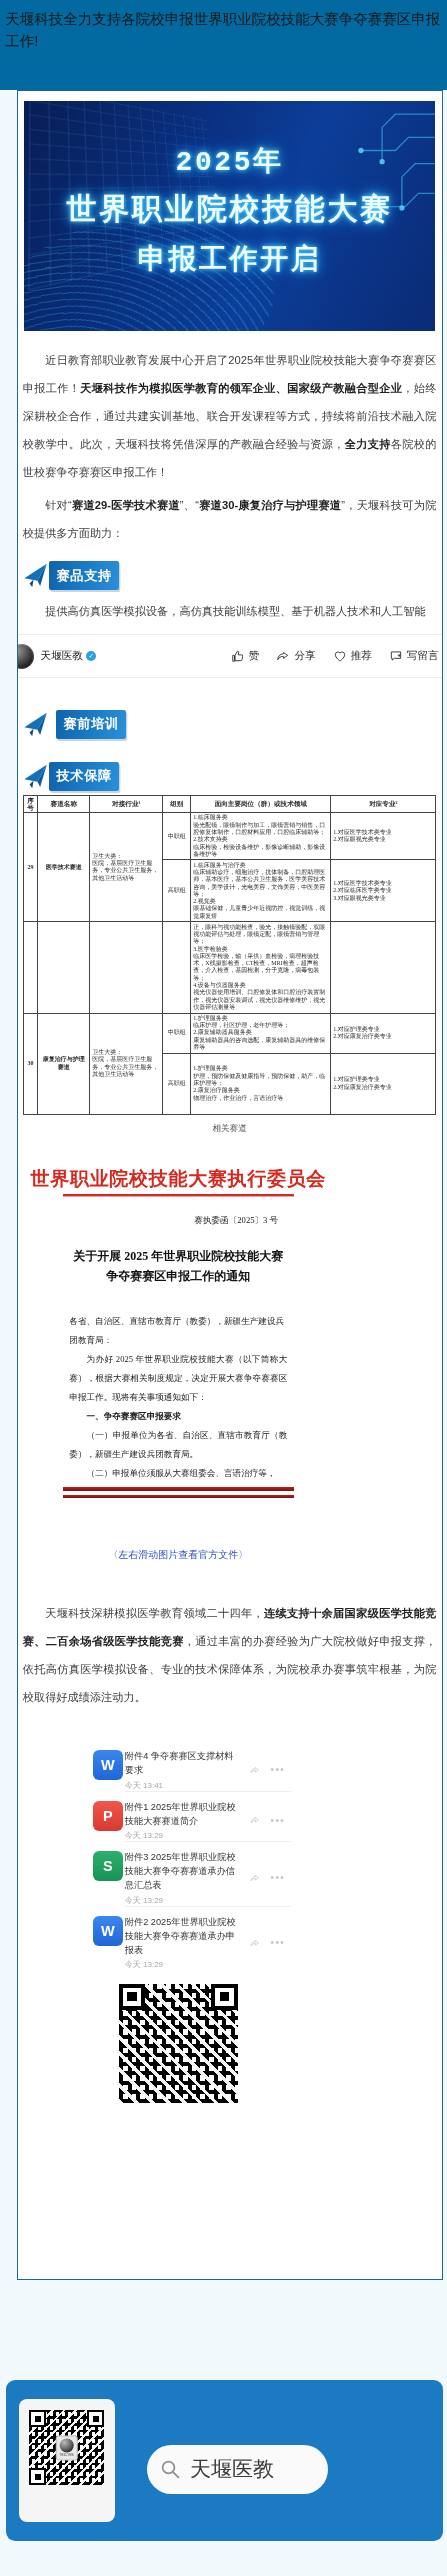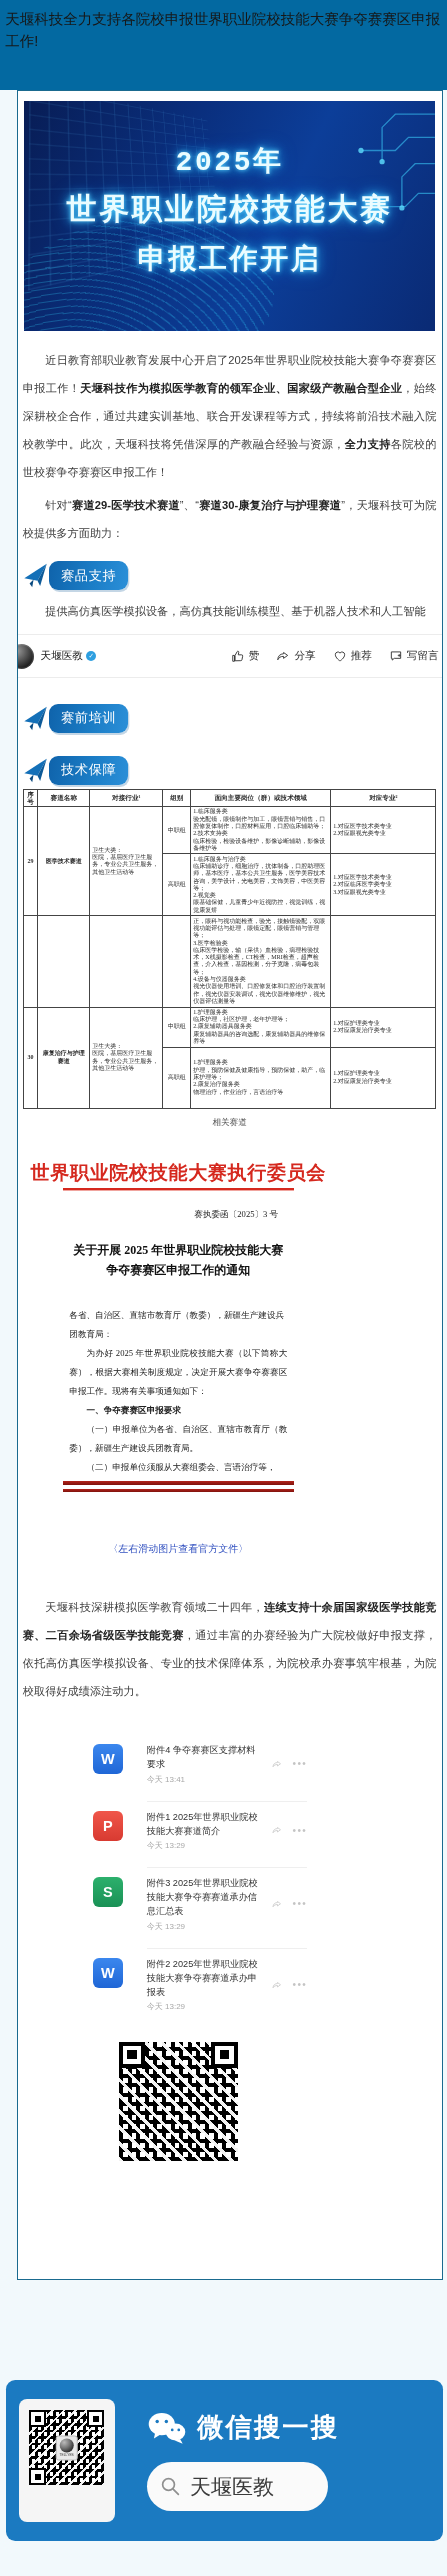--- a/index.html
+++ b/index.html
@@ -35,26 +35,26 @@
 
   
   .p { font-size:11.2px; line-height:28px; color:#3d3d3d; text-indent:2em; text-align:justify; }
   .p b { color:#222; }
   .p1 { margin-top:14.5px; }
   .p2 { margin-top:5.3px; }
 
   
   .badge-row { display:flex; align-items:center; height:32px; }
   .badge-row.m1 { margin-top:13.2px; }
-  .badge-row.m2 { margin-top:24px; }
+  .badge-row.m2 { margin-top:30px;gap:7px; }
   .badge-row.m3 { margin-top:20px; }
   .plane { width:26.4px; height:29px; flex:0 0 26.4px; }
-  .badge { margin-left:0; width:79px; height:29px; display:flex; align-items:center; justify-content:center;
+  .badge { margin-left:0; width:70px; height:29px; display:flex; align-items:center; justify-content:center;
     background:linear-gradient(100deg,#0f63ab 0%,#1b7dc6 55%,#2b8fd8 100%);
-    color:#fff; font-size:13.2px; font-weight:normal; letter-spacing:0.7px; border-radius:9px;
+    color:#fff; font-size:13.2px; font-weight:bold; letter-spacing:0.7px; border-radius:2px;
     box-shadow:1.3px 2px 0 rgba(18,90,150,.25); }
   .sec-text { margin-top:5.3px; }
   .sec-text.t2 { margin-top:12px; }
   .sec-text.t3 { margin-top:9.2px; }
 
   
   .float-bar { position:relative; width:448px; margin-left:-23px; margin-top:9.2px; height:44px;
     background:#fff; border-top:0.7px solid #ececec; border-bottom:0.7px solid #ececec;
     display:flex; align-items:center; padding:0 9.2px; overflow:hidden; z-index:5; }
   .avatar { width:25px; height:25px; border-radius:50%; flex:0 0 25px;
@@ -92,21 +92,21 @@
   .closing { margin-top:37px; }
 
   
   .attach-list { margin-top:30px; margin-left:70px; width:198px; }
   .attach-item { display:flex; align-items:flex-start; padding-top:8px; }
   .file-tile { width:30px; height:30px; border-radius:6px; flex:0 0 30px; margin-top:1.3px;
     color:#fff; font-size:14.5px; font-weight:bold; display:flex; align-items:center; justify-content:center; }
   .tile-word  { background:linear-gradient(180deg,#3b87ee,#1f66d6); }
   .tile-ppt   { background:linear-gradient(180deg,#f0564a,#d83a31); }
   .tile-sheet { background:linear-gradient(180deg,#2cb06c,#1a9156); }
-  .attach-body { margin-left:24px; flex:1; border-bottom:0.7px solid #efefef; padding-bottom:16px; display:flex; }
+  .attach-body { margin-left:2px; flex:1; border-bottom:0.7px solid #efefef; padding-bottom:0; display:flex; }
   .attach-texts { width:114px; }
   .attach-label { font-size:9.2px; line-height:14px; color:#333; }
   .attach-time { margin-top:2.6px; font-size:8px; color:#a8a8a8; }
   .attach-ops { margin-left:10.6px; display:flex; align-items:center; gap:9.2px; color:#c4c4c4; }
   .attach-ops svg { width:12px; height:12px; stroke:#c4c4c4; fill:none; stroke-width:1.5; }
   .dots { font-size:10px; letter-spacing:1.3px; color:#c4c4c4; }
 
   
   .qr-big { width:119px; height:119px; margin:13.2px 0 0 96px; position:relative; background:#fff;
     background-image:
@@ -437,33 +437,20 @@
         <div class="finder f-bl">
             <div></div>
           </div>
         <div class="qr-logo">
           <div class="sphere"></div>
           <div class="logo-word">TELLYES</div>
         </div>
       </div>
     </div>
     <div class="foot-right">
-      <div class="wx-row">
-        <svg width="40" height="34" viewBox="0 0 60 52">
-          <ellipse cx="22" cy="20" rx="20" ry="17" fill="#fff"></ellipse>
-          <polygon points="12,33 10,42 20,36" fill="#fff"></polygon>
-          <circle cx="15" cy="16" r="2.6" fill="#1b7ac1"></circle>
-          <circle cx="29" cy="16" r="2.6" fill="#1b7ac1"></circle>
-          <ellipse cx="43" cy="32" rx="15" ry="13" fill="#fff"></ellipse>
-          <polygon points="50,43 54,50 42,45" fill="#fff"></polygon>
-          <circle cx="38" cy="29" r="2.1" fill="#1b7ac1"></circle>
-          <circle cx="48" cy="29" r="2.1" fill="#1b7ac1"></circle>
-        </svg>
-        <span class="wx-title">微信搜一搜</span>
-      </div>
       <div class="search-pill">
         <svg width="21" height="21" viewBox="0 0 32 32">
           <circle cx="13" cy="13" r="9" fill="none" stroke="#8f8f8f" stroke-width="2.6"></circle>
           <line x1="20" y1="20" x2="28" y2="28" stroke="#8f8f8f" stroke-width="2.6" stroke-linecap="round"></line>
         </svg>
         <span class="search-text">天堰医教</span>
       </div>
     </div>
   </div>
 

